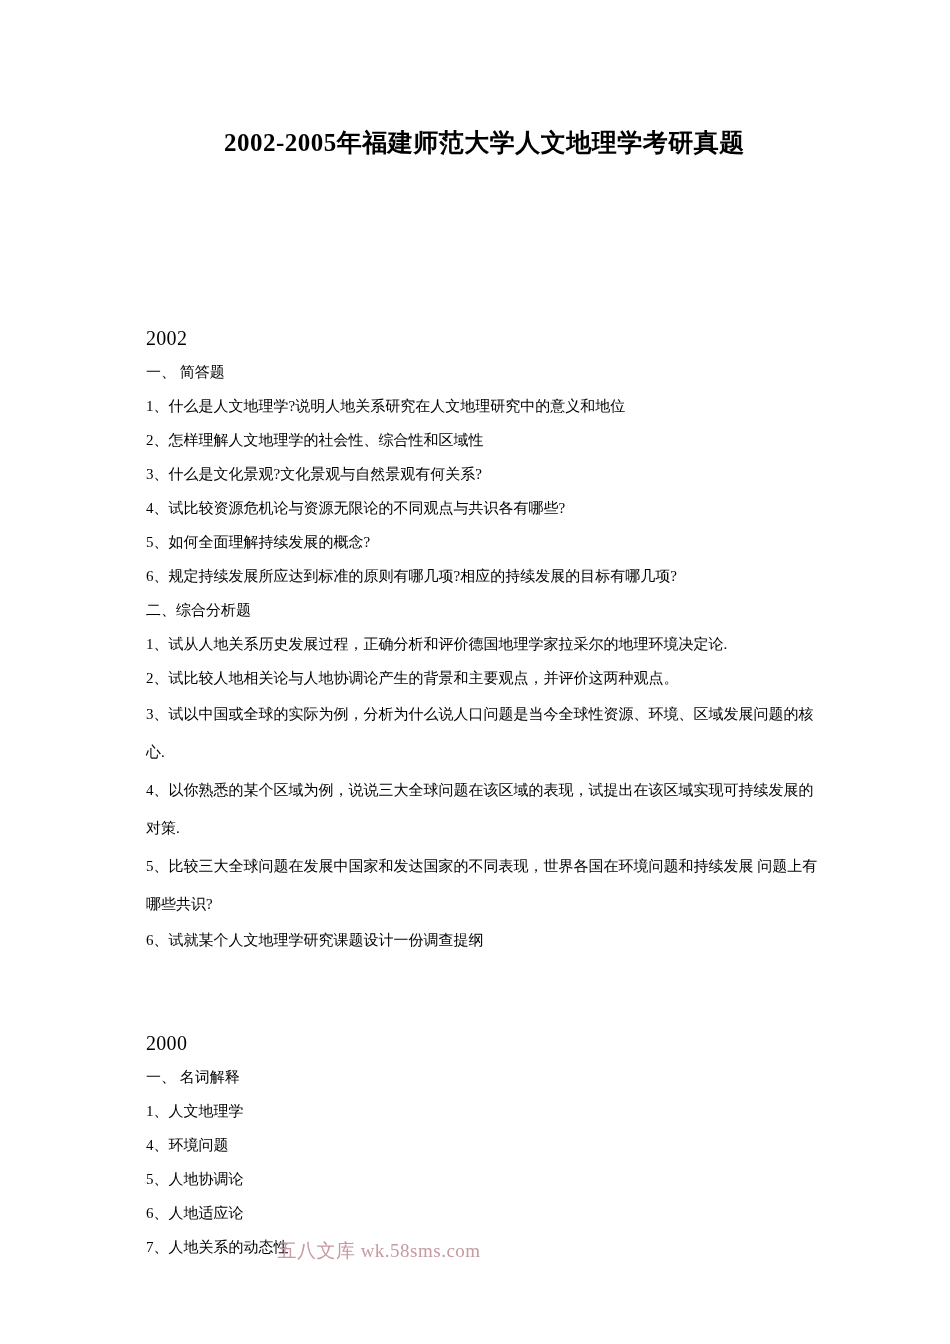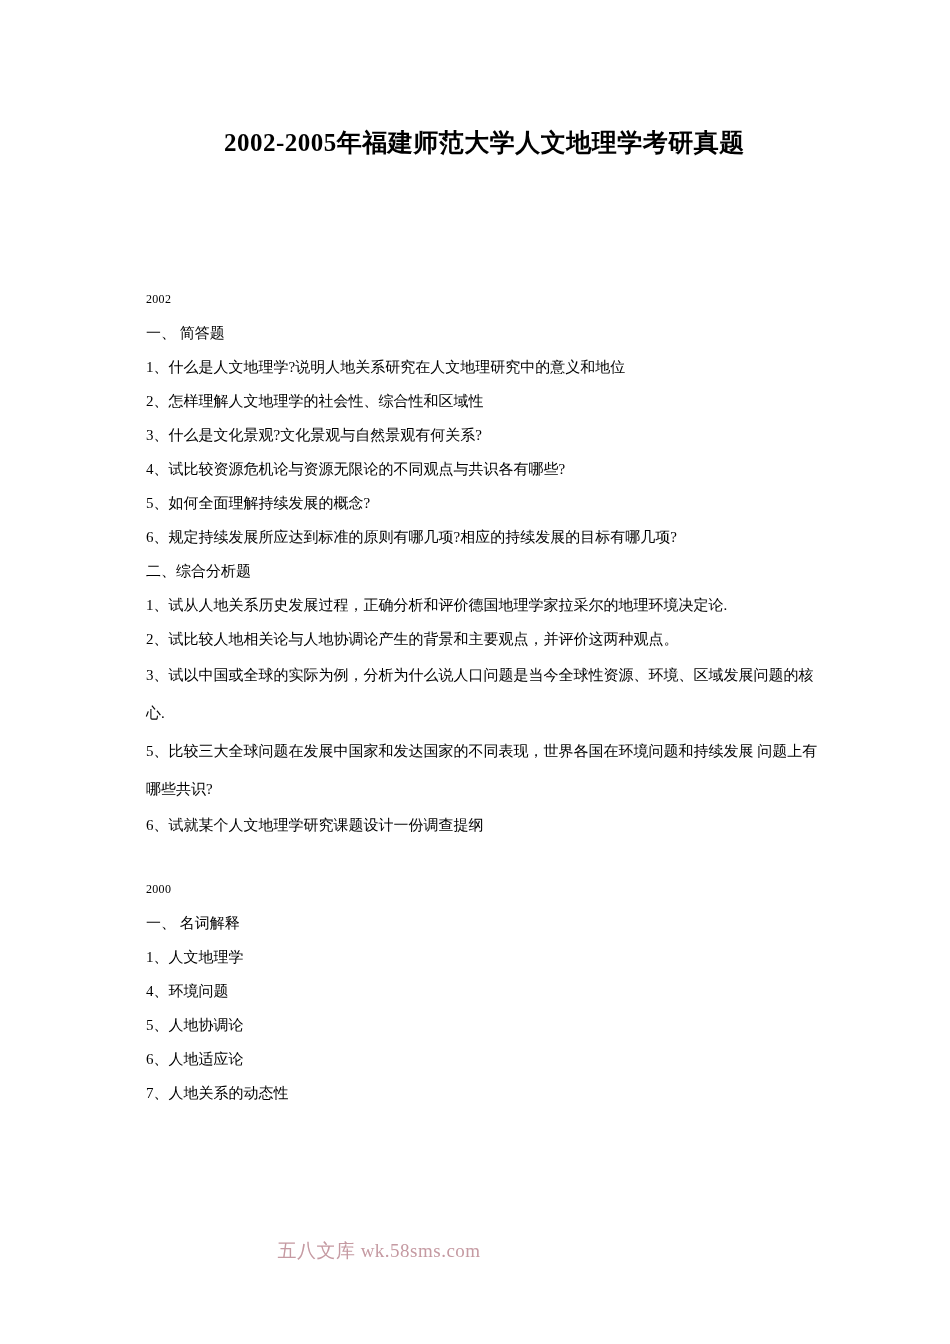--- a/index.html
+++ b/index.html
@@ -41,22 +41,23 @@
     width: 680px;
   }
   .line {
     font-size: 15px;
     line-height: 34px;
     white-space: pre-wrap;
     font-family: "Liberation Serif", "DejaVu Serif", serif;
     color: #000000;
   }
   .line.year {
-    font-size: 12px;
+    font-size: 20px;
     letter-spacing: 0.3px;
+    margin-top: 39px;
   }
   .line.wrap {
     line-height: 38px;
   }
   .spacer {
     height: 30px;
   }
   .watermark {
     position: absolute;
     left: 0;
@@ -85,20 +86,21 @@
     <div class="line">1、什么是人文地理学?说明人地关系研究在人文地理研究中的意义和地位</div>
     <div class="line">2、怎样理解人文地理学的社会性、综合性和区域性</div>
     <div class="line">3、什么是文化景观?文化景观与自然景观有何关系?</div>
     <div class="line">4、试比较资源危机论与资源无限论的不同观点与共识各有哪些?</div>
     <div class="line">5、如何全面理解持续发展的概念?</div>
     <div class="line">6、规定持续发展所应达到标准的原则有哪几项?相应的持续发展的目标有哪几项?</div>
     <div class="line">二、综合分析题</div>
     <div class="line">1、试从人地关系历史发展过程，正确分析和评价德国地理学家拉采尔的地理环境决定论.</div>
     <div class="line">2、试比较人地相关论与人地协调论产生的背景和主要观点，并评价这两种观点。</div>
     <div class="line wrap">3、试以中国或全球的实际为例，分析为什么说人口问题是当今全球性资源、环境、区域发展问题的核心.</div>
+    <div class="line wrap">4、以你熟悉的某个区域为例，说说三大全球问题在该区域的表现，试提出在该区域实现可持续发展的对策.</div>
     <div class="line wrap">5、比较三大全球问题在发展中国家和发达国家的不同表现，世界各国在环境问题和持续发展 问题上有哪些共识?</div>
     <div class="line">6、试就某个人文地理学研究课题设计一份调查提纲</div>
 
     <div class="spacer"></div>
 
     <div class="line year">2000</div>
     <div class="line">一、 名词解释</div>
     <div class="line">1、人文地理学</div>
     <div class="line">4、环境问题</div>
     <div class="line">5、人地协调论</div>

